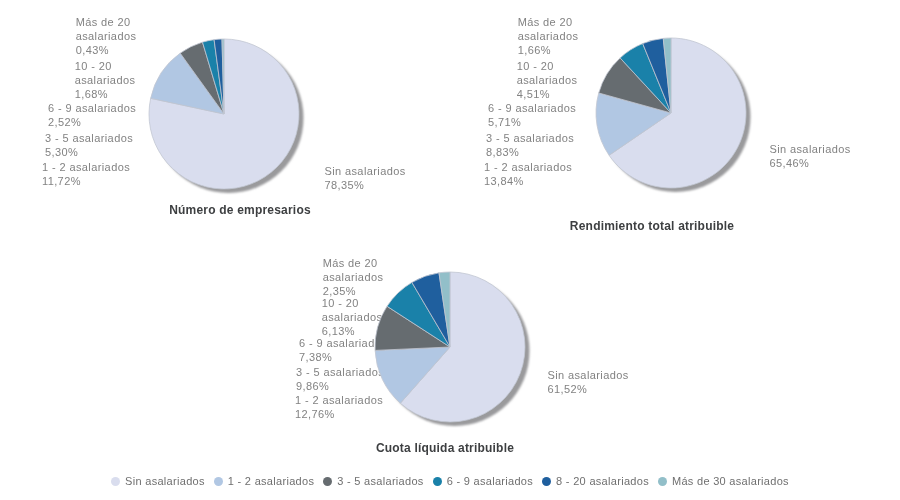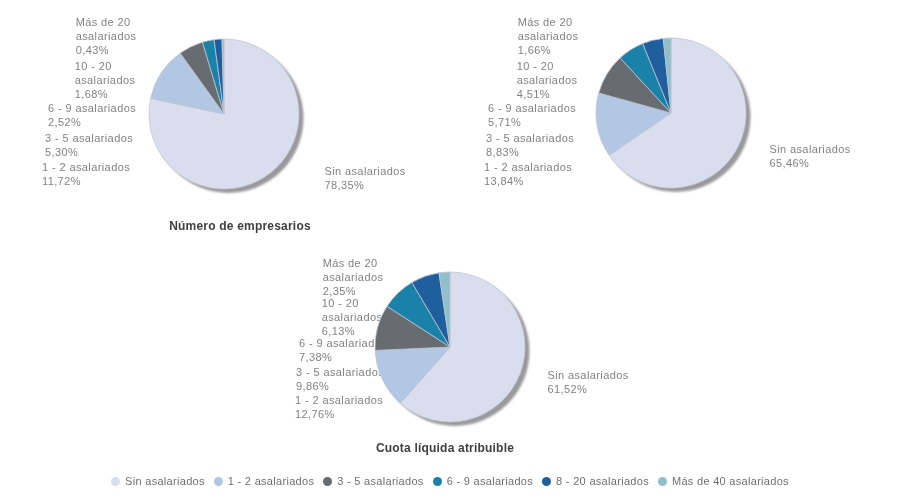--- a/index.html
+++ b/index.html
@@ -51,21 +51,21 @@
           </filter>
         </defs>
         <circle cx="89.5" cy="89" r="75" fill="#9a9a9c" filter="url(#blur-0)"></circle>
         <path d="M85,85 L85.00,10.00 A75,75 0 1 1 11.66,69.33 Z" fill="#d9ddee" stroke="#c2c7d2" stroke-width="0.8" stroke-linejoin="round"></path>
         <path d="M85,85 L11.66,69.33 A75,75 0 0 1 41.18,24.13 Z" fill="#b1c7e3" stroke="#c2c7d2" stroke-width="0.8" stroke-linejoin="round"></path>
         <path d="M85,85 L41.18,24.13 A75,75 0 0 1 63.49,13.15 Z" fill="#666c70" stroke="#c2c7d2" stroke-width="0.8" stroke-linejoin="round"></path>
         <path d="M85,85 L63.49,13.15 A75,75 0 0 1 75.09,10.66 Z" fill="#1a81a9" stroke="#c2c7d2" stroke-width="0.8" stroke-linejoin="round"></path>
         <path d="M85,85 L75.09,10.66 A75,75 0 0 1 82.97,10.03 Z" fill="#1f5f9e" stroke="#c2c7d2" stroke-width="0.8" stroke-linejoin="round"></path>
         <path d="M85,85 L82.97,10.03 A75,75 0 0 1 85.00,10.00 Z" fill="#92bfc9" stroke="#c2c7d2" stroke-width="0.8" stroke-linejoin="round"></path>
       </svg>
-    <h3 class="chart-title" style="top:219px;margin-left:15px">Número de empresarios</h3>
+    <h3 class="chart-title" style="top:203px;margin-left:15px">Número de empresarios</h3>
   </section>
 
   <section class="chart" style="left:450px;top:0;width:450px;height:245px">
     <div class="callout" style="left:98px;top:15px">Más de 20
 asalariados
 1,66%</div>
     <div class="callout" style="left:97px;top:59px">10 - 20
 asalariados
 4,51%</div>
     <div class="callout" style="left:82px;top:101px">6 - 9 asalariados
@@ -83,20 +83,21 @@
           </filter>
         </defs>
         <circle cx="89.5" cy="89" r="75" fill="#9a9a9c" filter="url(#blur-1)"></circle>
         <path d="M85,85 L85.00,10.00 A75,75 0 1 1 23.08,127.31 Z" fill="#d9ddee" stroke="#c2c7d2" stroke-width="0.8" stroke-linejoin="round"></path>
         <path d="M85,85 L23.08,127.31 A75,75 0 0 1 12.72,64.98 Z" fill="#b1c7e3" stroke="#c2c7d2" stroke-width="0.8" stroke-linejoin="round"></path>
         <path d="M85,85 L12.72,64.98 A75,75 0 0 1 34.11,29.91 Z" fill="#666c70" stroke="#c2c7d2" stroke-width="0.8" stroke-linejoin="round"></path>
         <path d="M85,85 L34.11,29.91 A75,75 0 0 1 56.69,15.55 Z" fill="#1a81a9" stroke="#c2c7d2" stroke-width="0.8" stroke-linejoin="round"></path>
         <path d="M85,85 L56.69,15.55 A75,75 0 0 1 77.24,10.40 Z" fill="#1f5f9e" stroke="#c2c7d2" stroke-width="0.8" stroke-linejoin="round"></path>
         <path d="M85,85 L77.24,10.40 A75,75 0 0 1 85.05,10.00 Z" fill="#92bfc9" stroke="#c2c7d2" stroke-width="0.8" stroke-linejoin="round"></path>
       </svg>
+    <h3 class="chart-title" style="top:219px;margin-left:-23px">Rendimiento total atribuible</h3>
   </section>
 
   <section class="chart" style="left:225px;top:245px;width:450px;height:225px">
     <div class="callout" style="left:128px;top:11px">Más de 20
 asalariados
 2,35%</div>
     <div class="callout" style="left:127px;top:51px">10 - 20
 asalariados
 6,13%</div>
     <div class="callout" style="left:118px;top:91px">6 - 9 asalariados
@@ -140,17 +141,17 @@
     <span class="legend-item">
       <span class="dot" style="background: rgb(26, 129, 169);"></span>
       <span class="legend-label">6 - 9 asalariados</span>
     </span>
     <span class="legend-item">
       <span class="dot" style="background: rgb(31, 95, 158);"></span>
       <span class="legend-label">8 - 20 asalariados</span>
     </span>
     <span class="legend-item">
       <span class="dot" style="background: rgb(146, 191, 201);"></span>
-      <span class="legend-label">Más de 40 asalariados</span>
+      <span class="legend-label">Más de 30 asalariados</span>
     </span>
   </footer>
 
 </div>
 
 </body></html>

